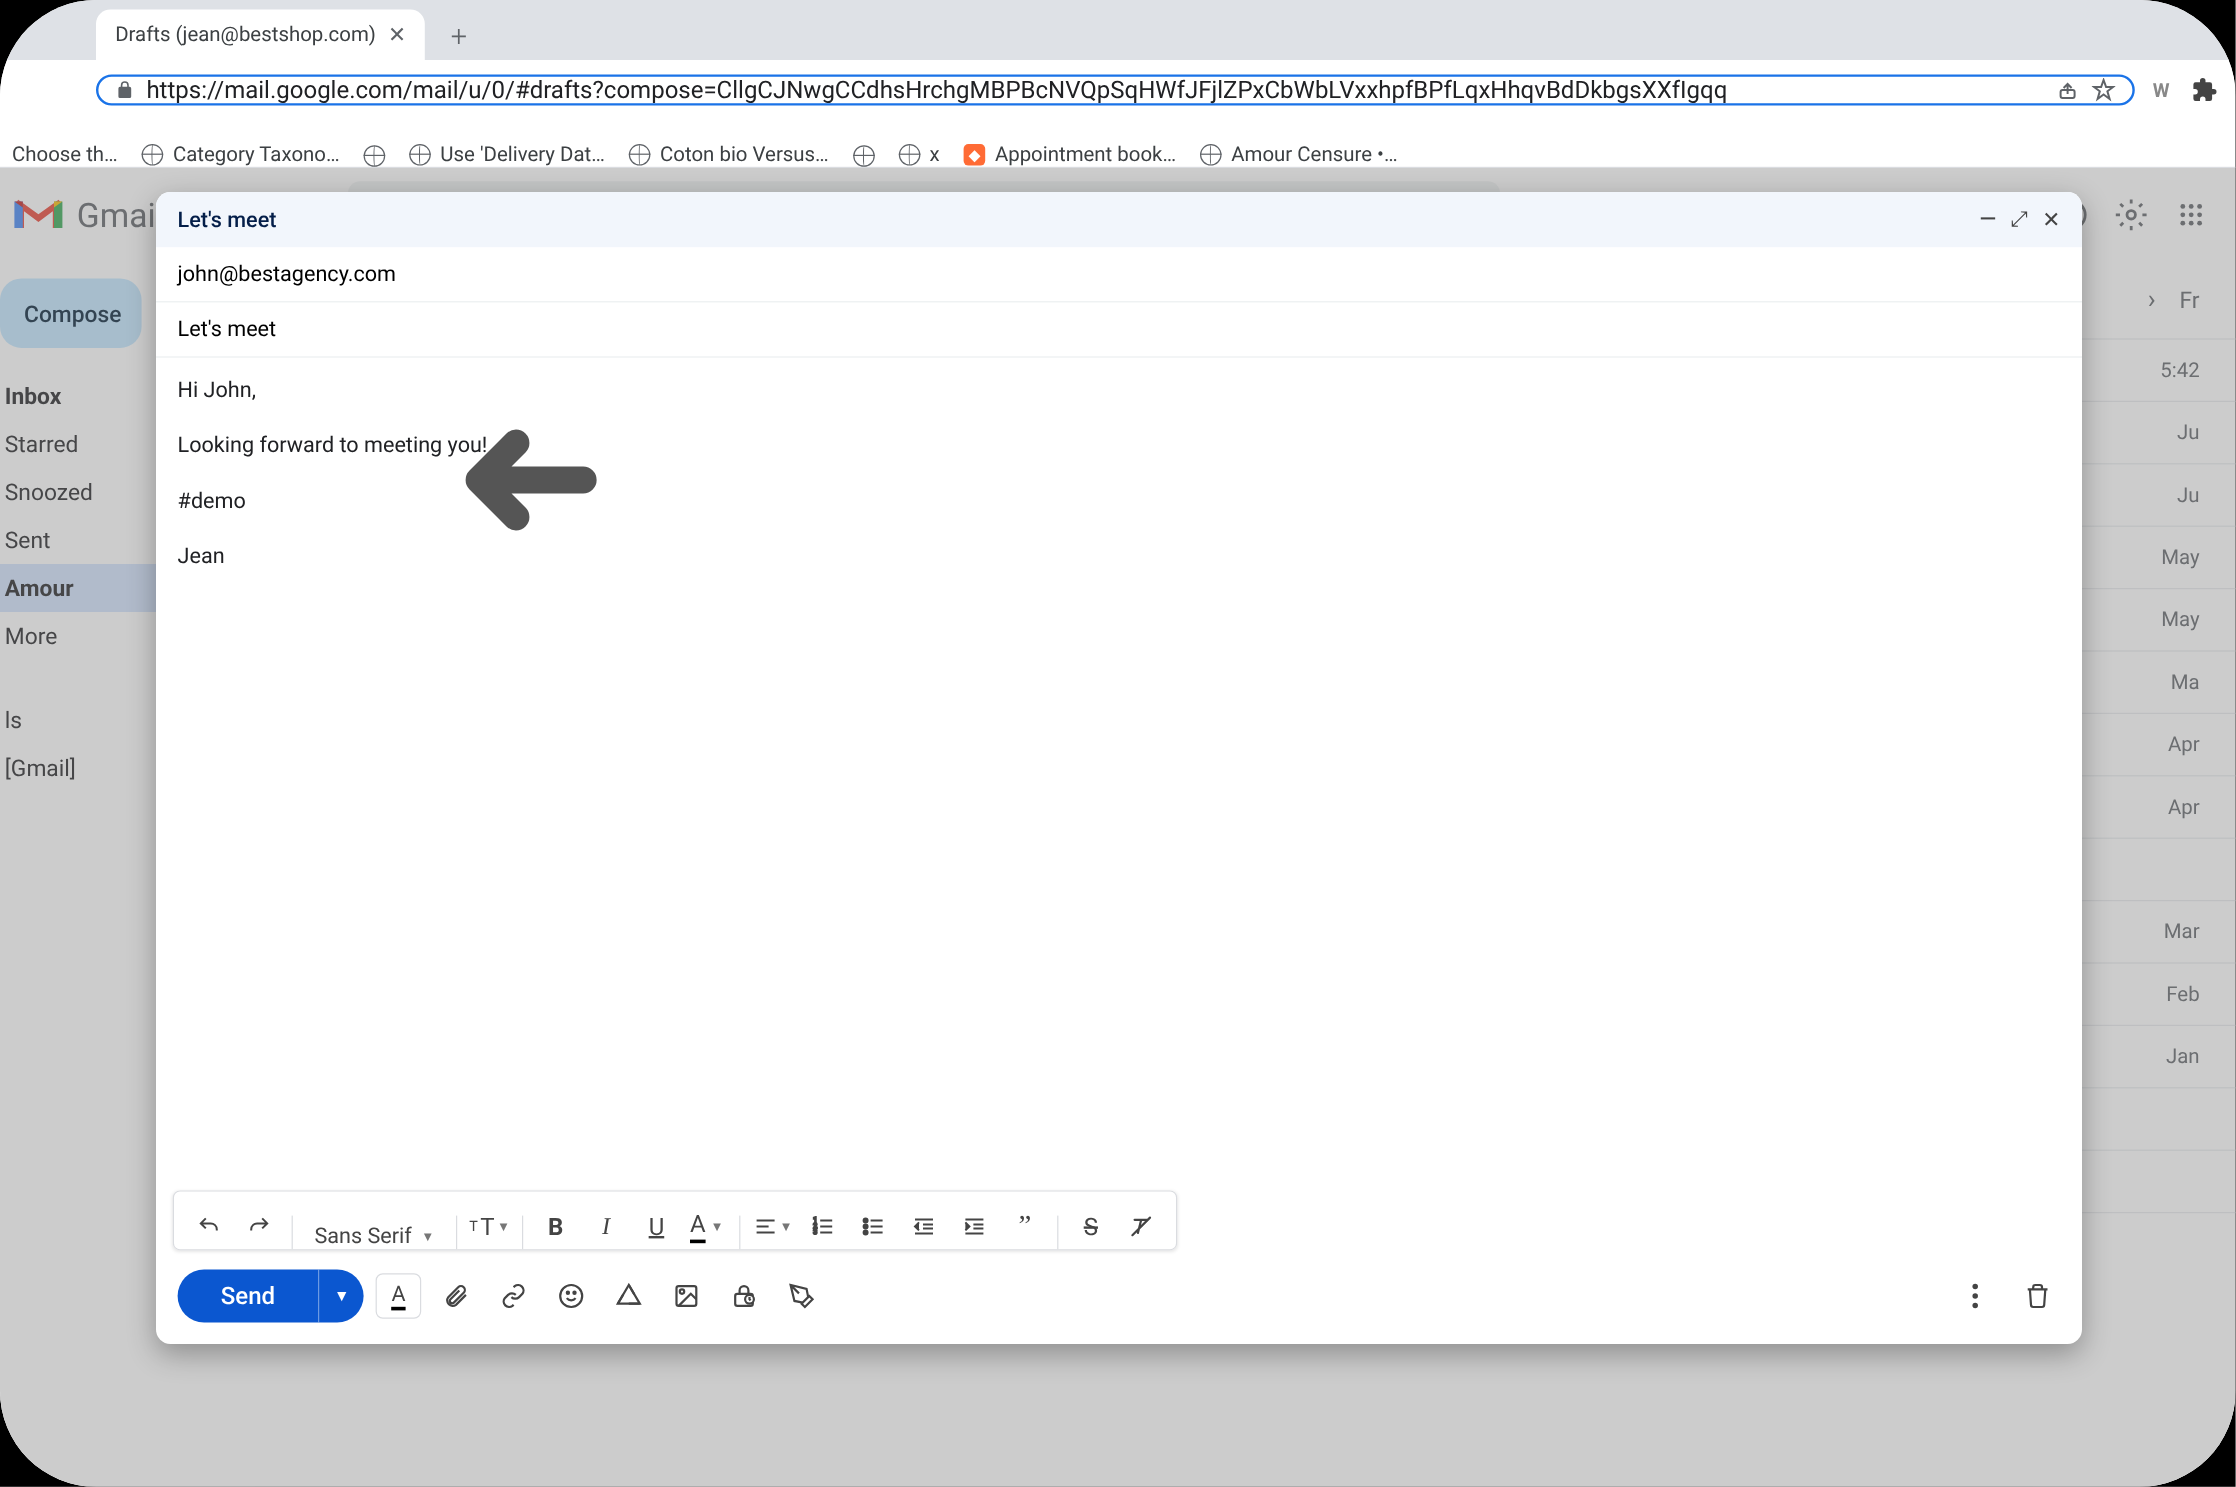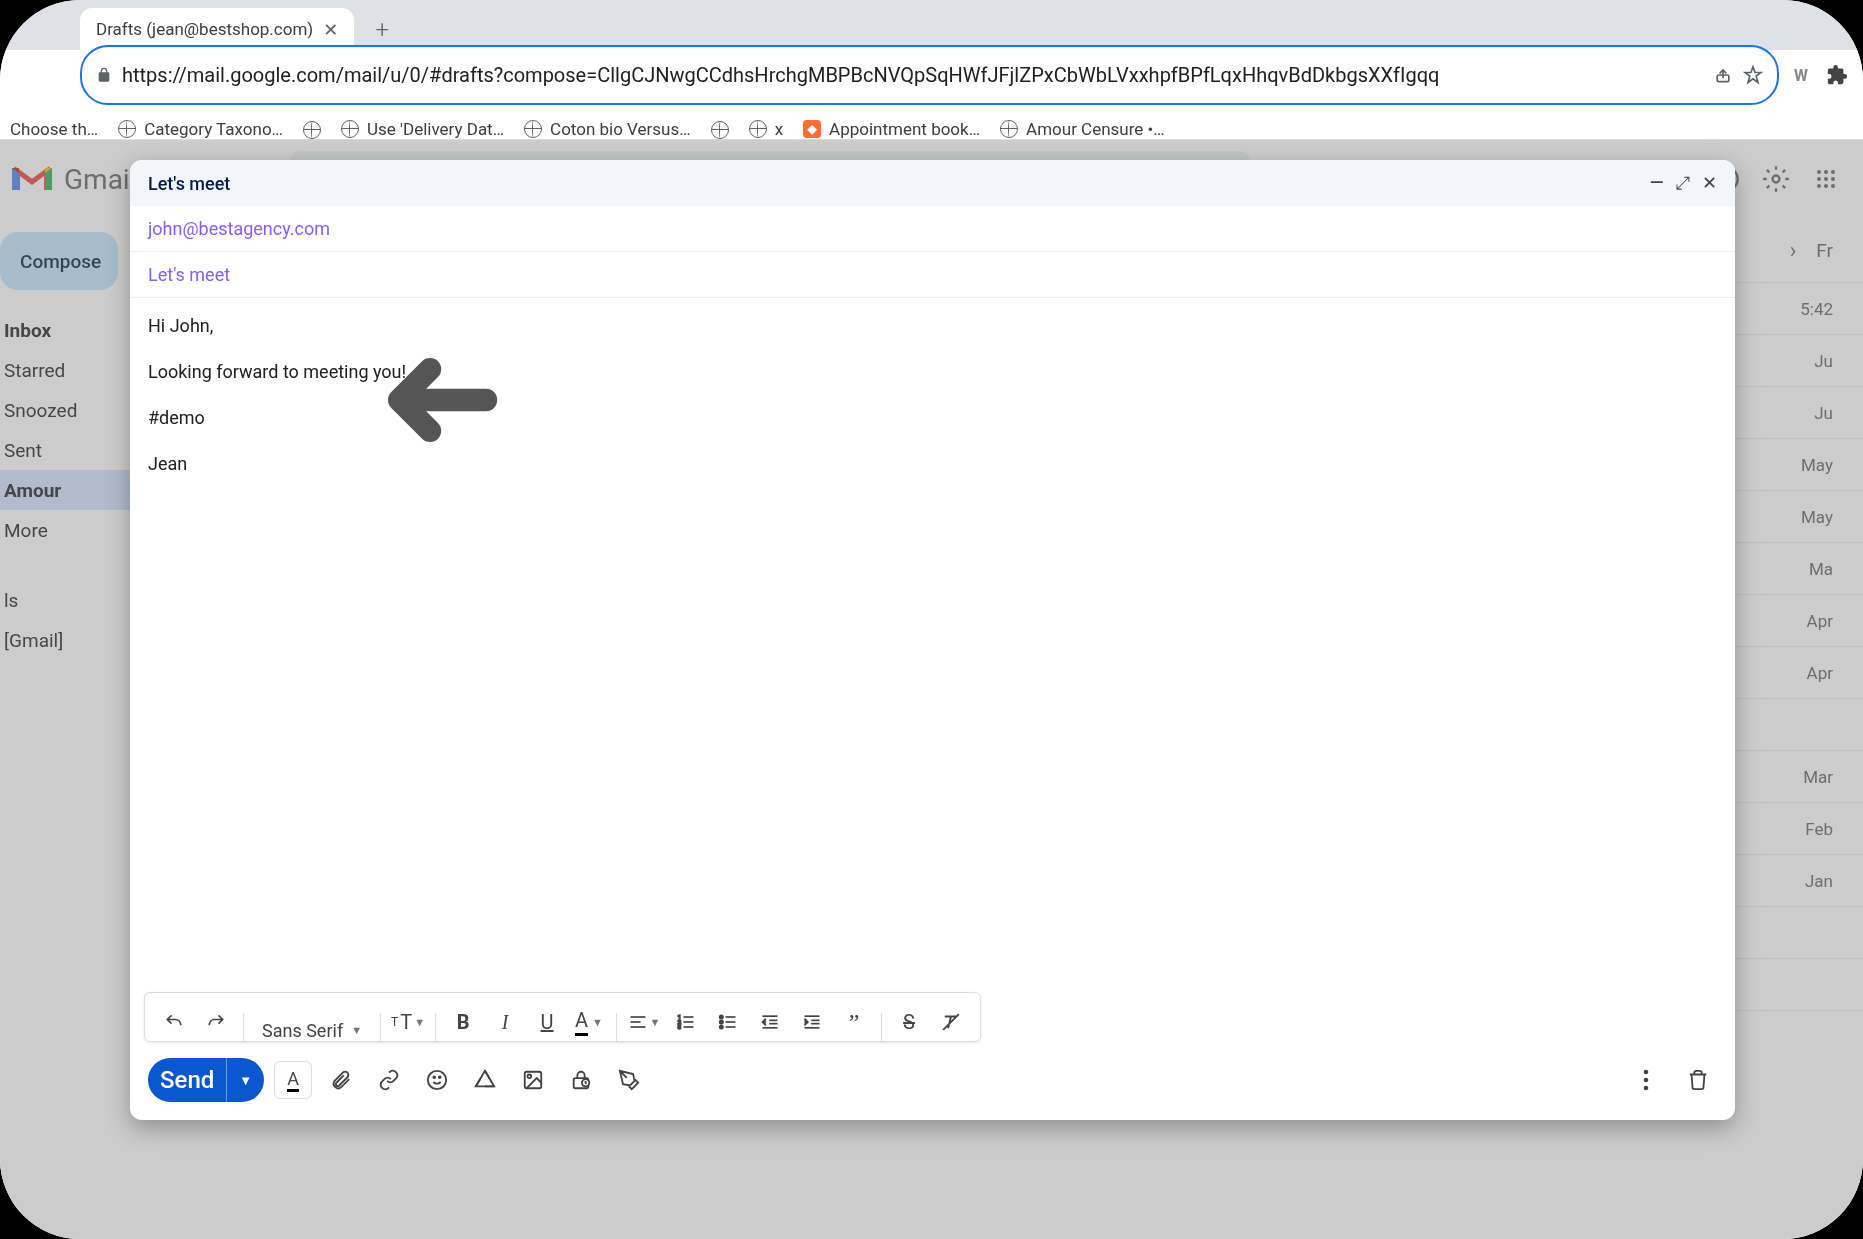--- a/index.html
+++ b/index.html
@@ -66,21 +66,21 @@
     background: #fff;
     display: flex;
     align-items: center;
     padding: 0 12px 0 80px;
     gap: 8px;
   }
   .omnibox {
     flex: 1;
     border: 2px solid #1a73e8;
     border-radius: 28px;
-    height: 60px;
+    height: 26px;
     display: flex;
     align-items: center;
     padding: 0 14px;
     gap: 10px;
     background: #fff;
   }
   .lock-icon { color: #5f6368; font-size: 16px; }
   .url-text { flex: 1; font-size: 20px; color: #202124; white-space: nowrap; overflow: hidden; }
   .omni-icon { color: #5f6368; font-size: 18px; cursor: pointer; }
   .ext-icon {
@@ -269,21 +269,21 @@
   .compose-header-actions {
     margin-left: auto;
     display: flex;
     gap: 12px;
   }
   .ch-icon { color: #444; cursor: pointer; font-size: 18px; }
   .compose-field {
     border-bottom: 1px solid #eceff1;
     padding: 12px 18px;
     font-size: 18px;
-    color: #8b5cf6;
+    color: #000000;
   }
   .compose-body {
     flex: 1;
     padding: 14px 18px;
     font-size: 18px;
     color: #202124;
     line-height: 1.55;
     position: relative;
   }
   .compose-body p { margin-bottom: 18px; }
@@ -329,21 +329,21 @@
   .send-btn {
     background: #0b57d0;
     color: #fff;
     border-radius: 24px;
     height: 44px;
     display: flex;
     align-items: center;
     overflow: hidden;
     cursor: pointer;
   }
-  .send-main { padding: 0 12px; font-size: 24px; font-weight: 500; }
+  .send-main { padding: 0 36px; font-size: 20px; font-weight: 500; }
   .send-split {
     border-left: 1px solid rgba(255,255,255,0.4);
     padding: 0 12px;
     font-size: 13px;
     height: 100%;
     display: flex; align-items: center;
   }
   .act-icon {
     width: 38px; height: 38px;
     display: flex; align-items: center; justify-content: center;

